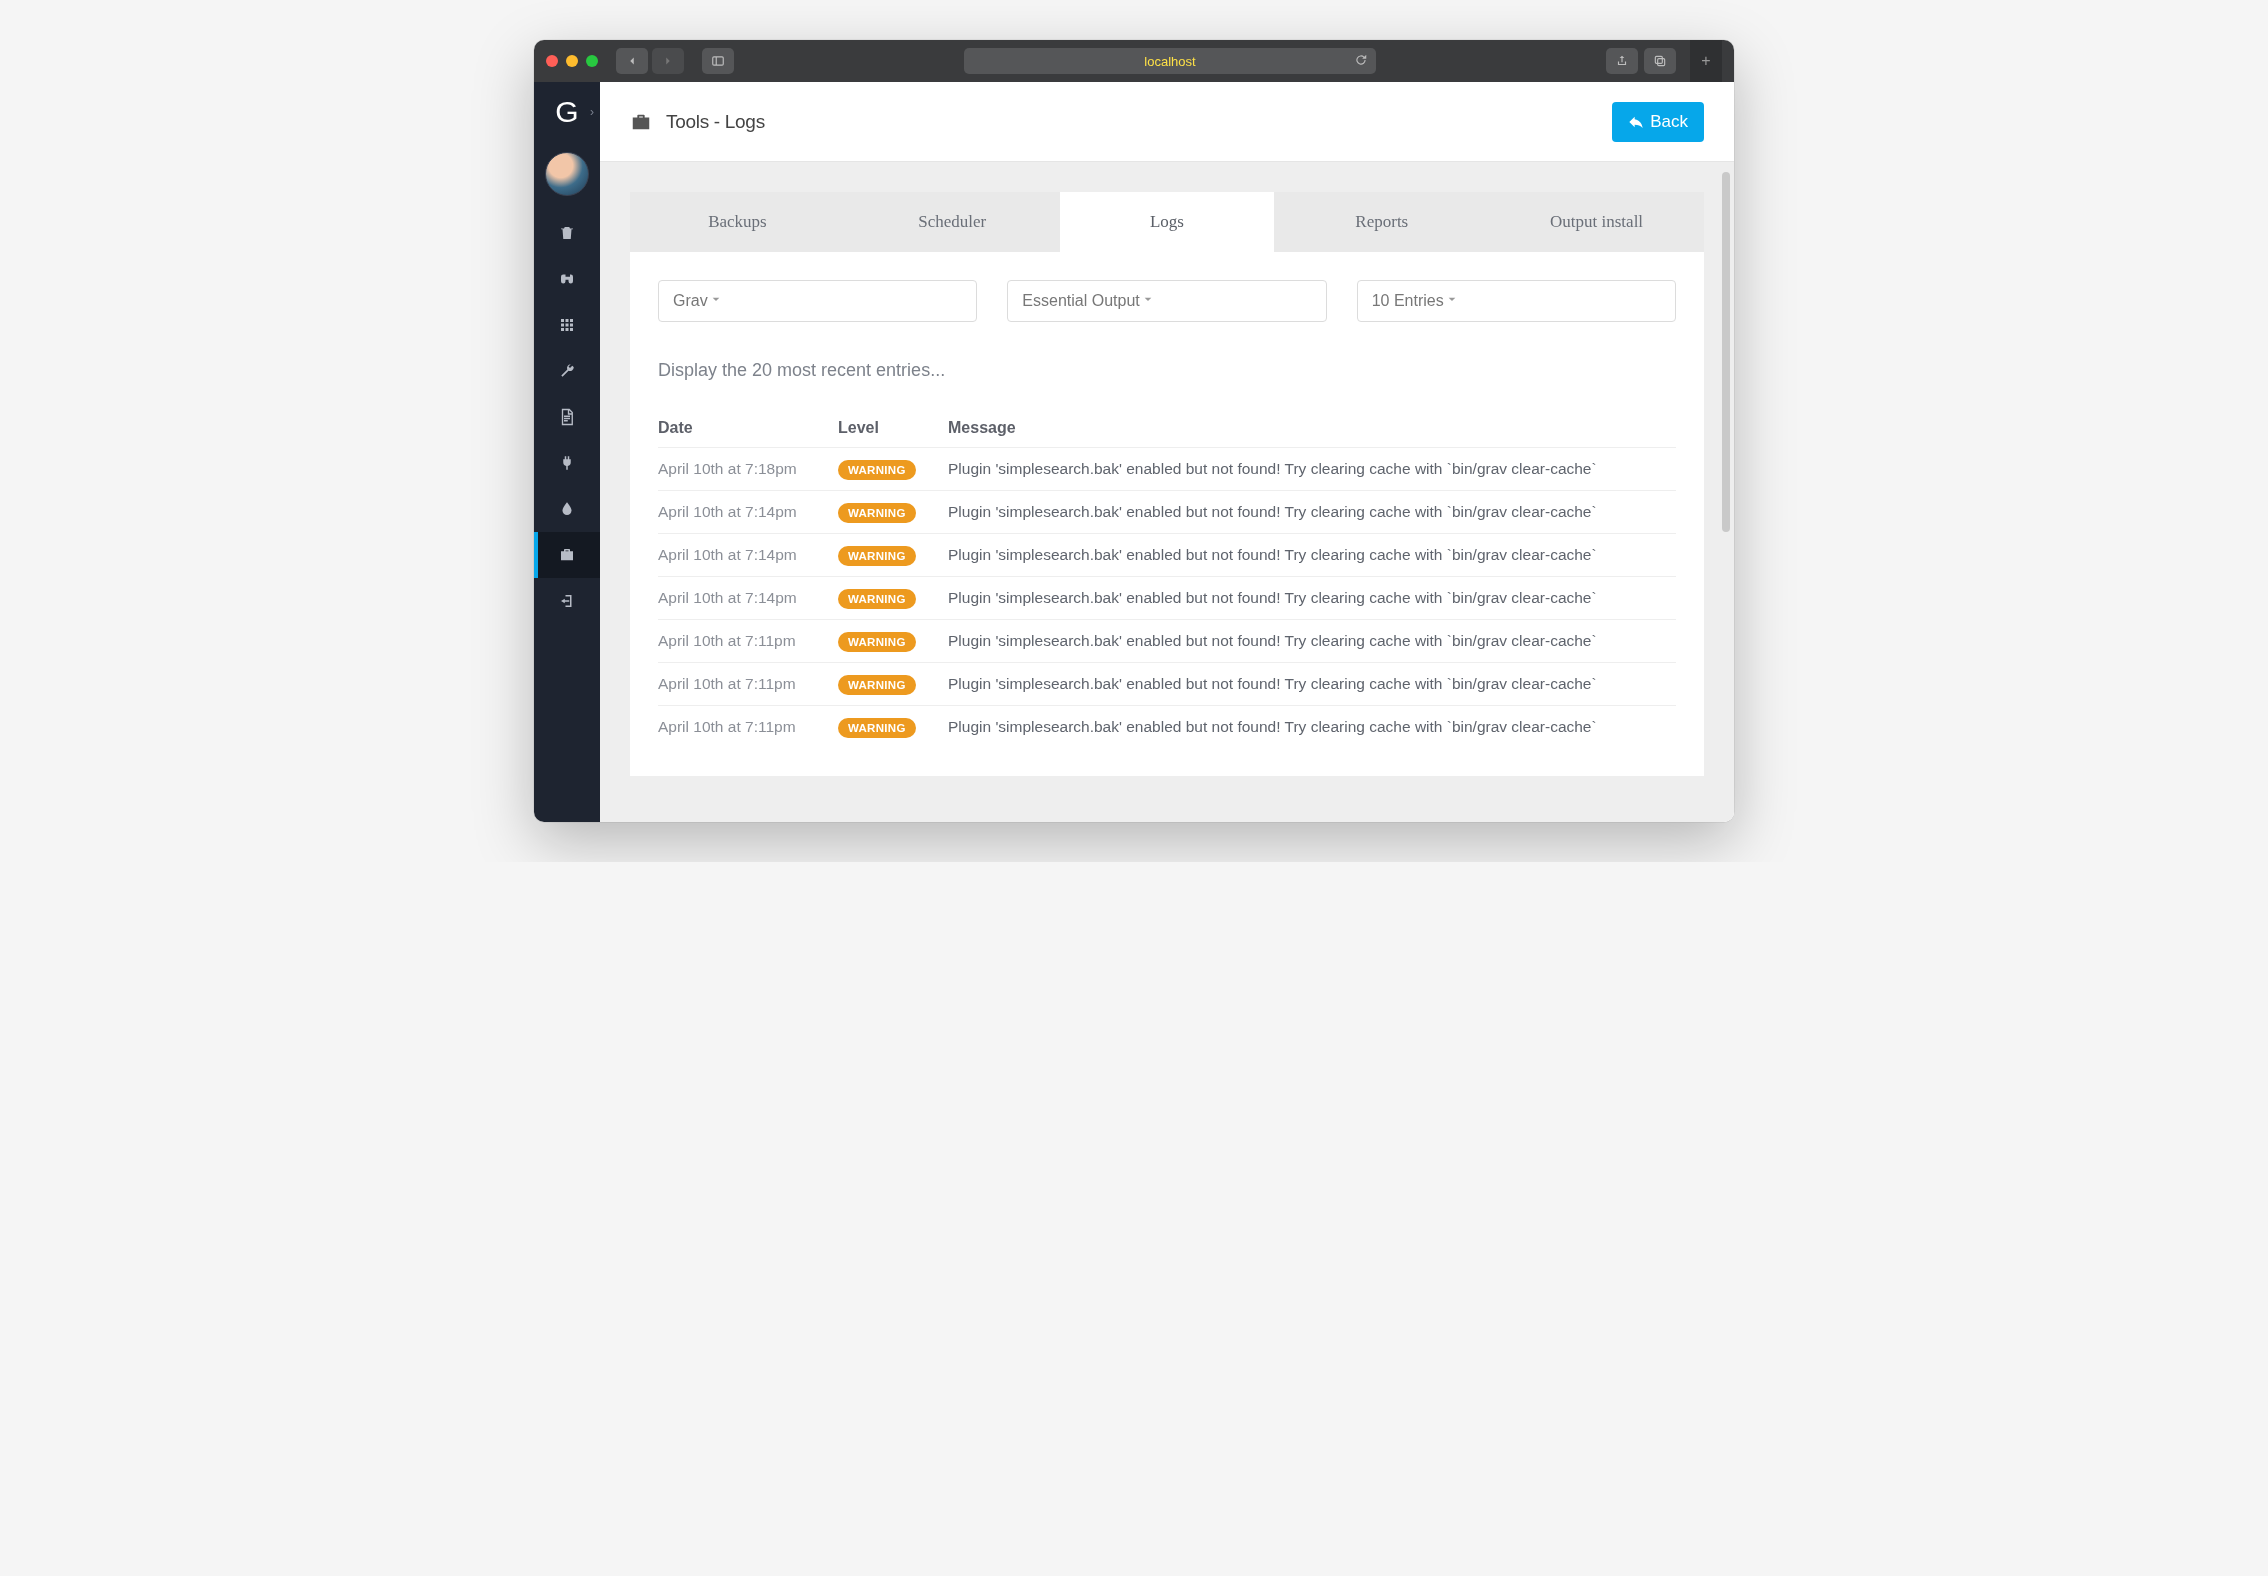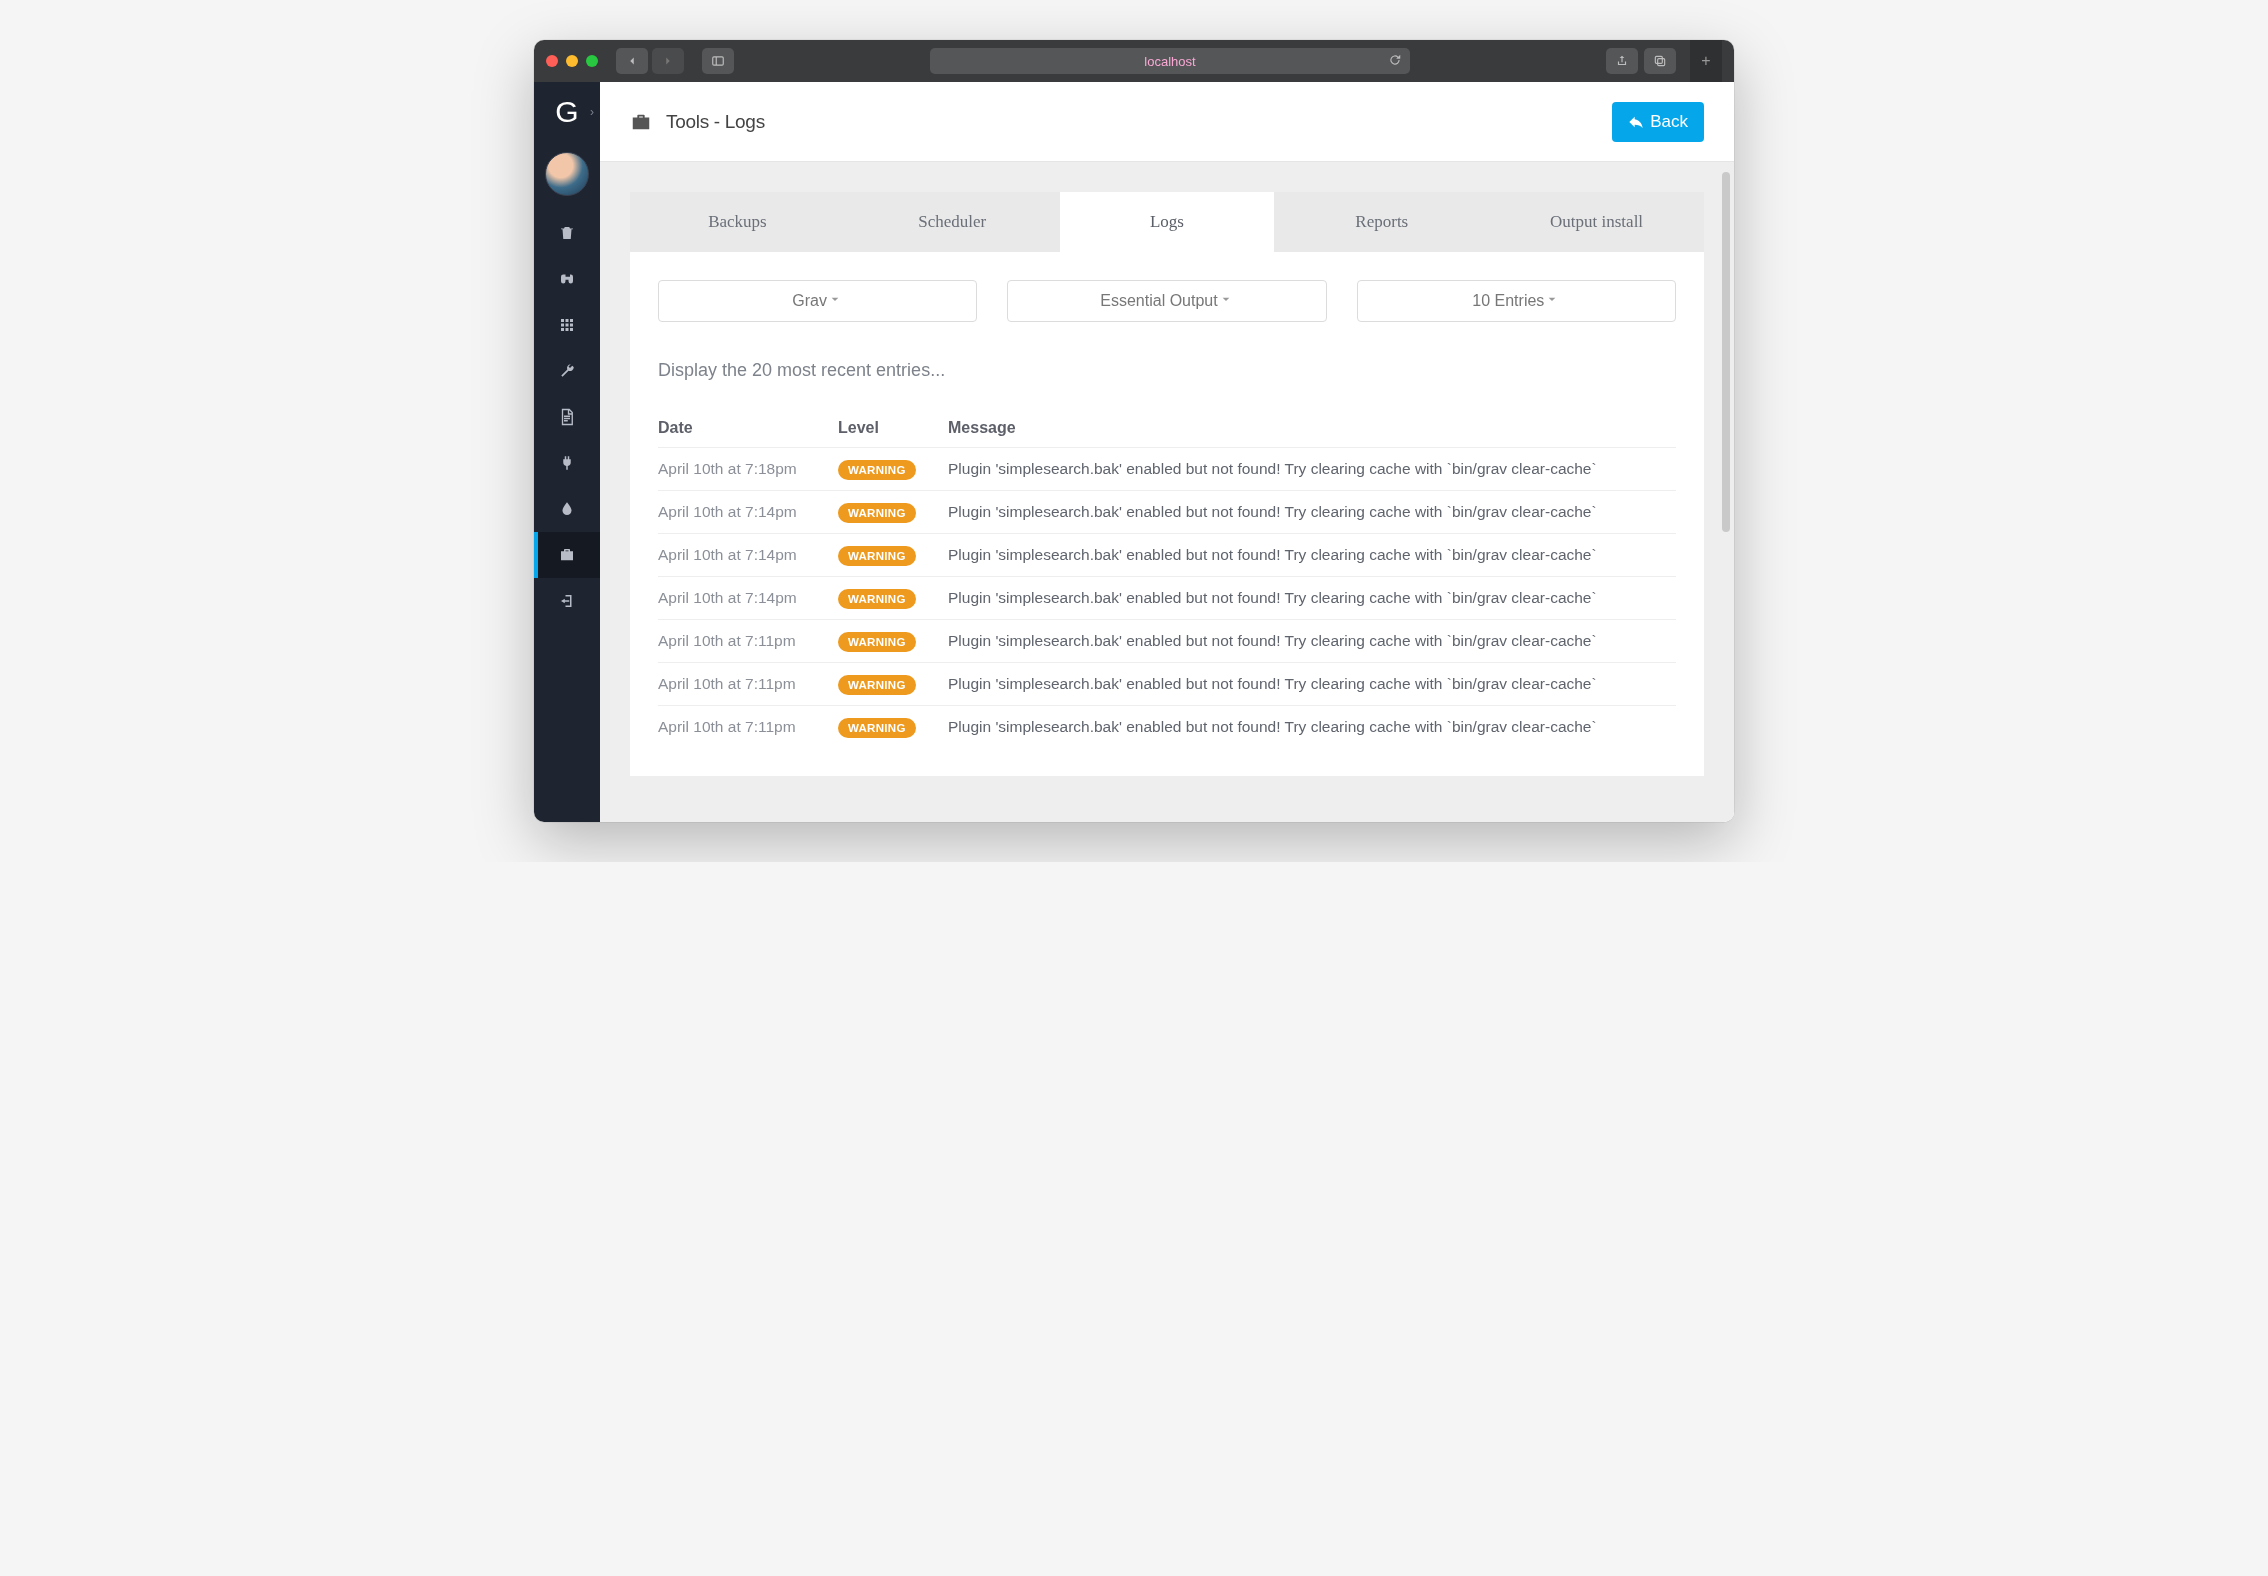--- a/index.html
+++ b/index.html
@@ -35,26 +35,26 @@
   background: #555658;
   border: none;
   width: 32px; height: 26px;
   border-radius: 5px;
   display:flex; align-items:center; justify-content:center;
   color: #bdbdbd;
 }
 .nav-btn.disabled { background: #4a4b4d; color:#777; }
 .urlbar-wrap { flex:1; display:flex; justify-content:center; }
 .urlbar {
-  width: 480px; height: 26px;
+  width: 412px; height: 26px;
   background: #555658;
   border-radius: 5px;
   display:flex; align-items:center; justify-content:center;
   position:relative;
-  color:#f9a8d4; font-size:13px;
+  color:#fde047; font-size:13px;
 }
 .urlbar .reload { position:absolute; right:8px; color:#bbb; }
 .toolbar-right { display:flex; gap:6px; align-items:center; }
 .newtab { width:32px; height:42px; margin-left:6px; background:#2f3032; display:flex; align-items:center; justify-content:center; color:#999; }
 
 .chrome { display:flex; height: 740px; background:#fff; }
 
 .sidebar {
   width: 66px;
   background: #1e2430;
@@ -99,21 +99,21 @@
 .tabs { display:flex; background:#e9e9e9;font-family:Liberation Serif, serif; }
 .tab {
   flex:1; text-align:center; padding:20px 0;
   color:#6a6f78; font-size:17px;
 }
 .tab.active { background:#fff; color:#5b6068; }
 
 .filters { display:flex; gap:30px; padding:28px 28px 10px; }
 .select {
   flex:1; border:1px solid #dcdcdc; border-radius:4px;
-  height:42px; display:flex; align-items:center; justify-content:center;
+  height:42px; display:flex; align-items:center; justify-content:flex-start;
   padding:0 14px; color:#777; font-size:16px;
 }
 .select .chev { color:#999; }
 
 .section { padding: 28px; }
 .section h2 { font-size:26px; font-weight:400; color:#444; margin-bottom: 30px; letter-spacing:-0.3px; }
 .subtitle { color:#7d828b; font-size:18px; margin-bottom:28px; }
 
 .log-head { display:flex; font-weight:600; color:#5d6069; font-size:16px; padding:10px 0; }
 .col-date { width:180px; }

